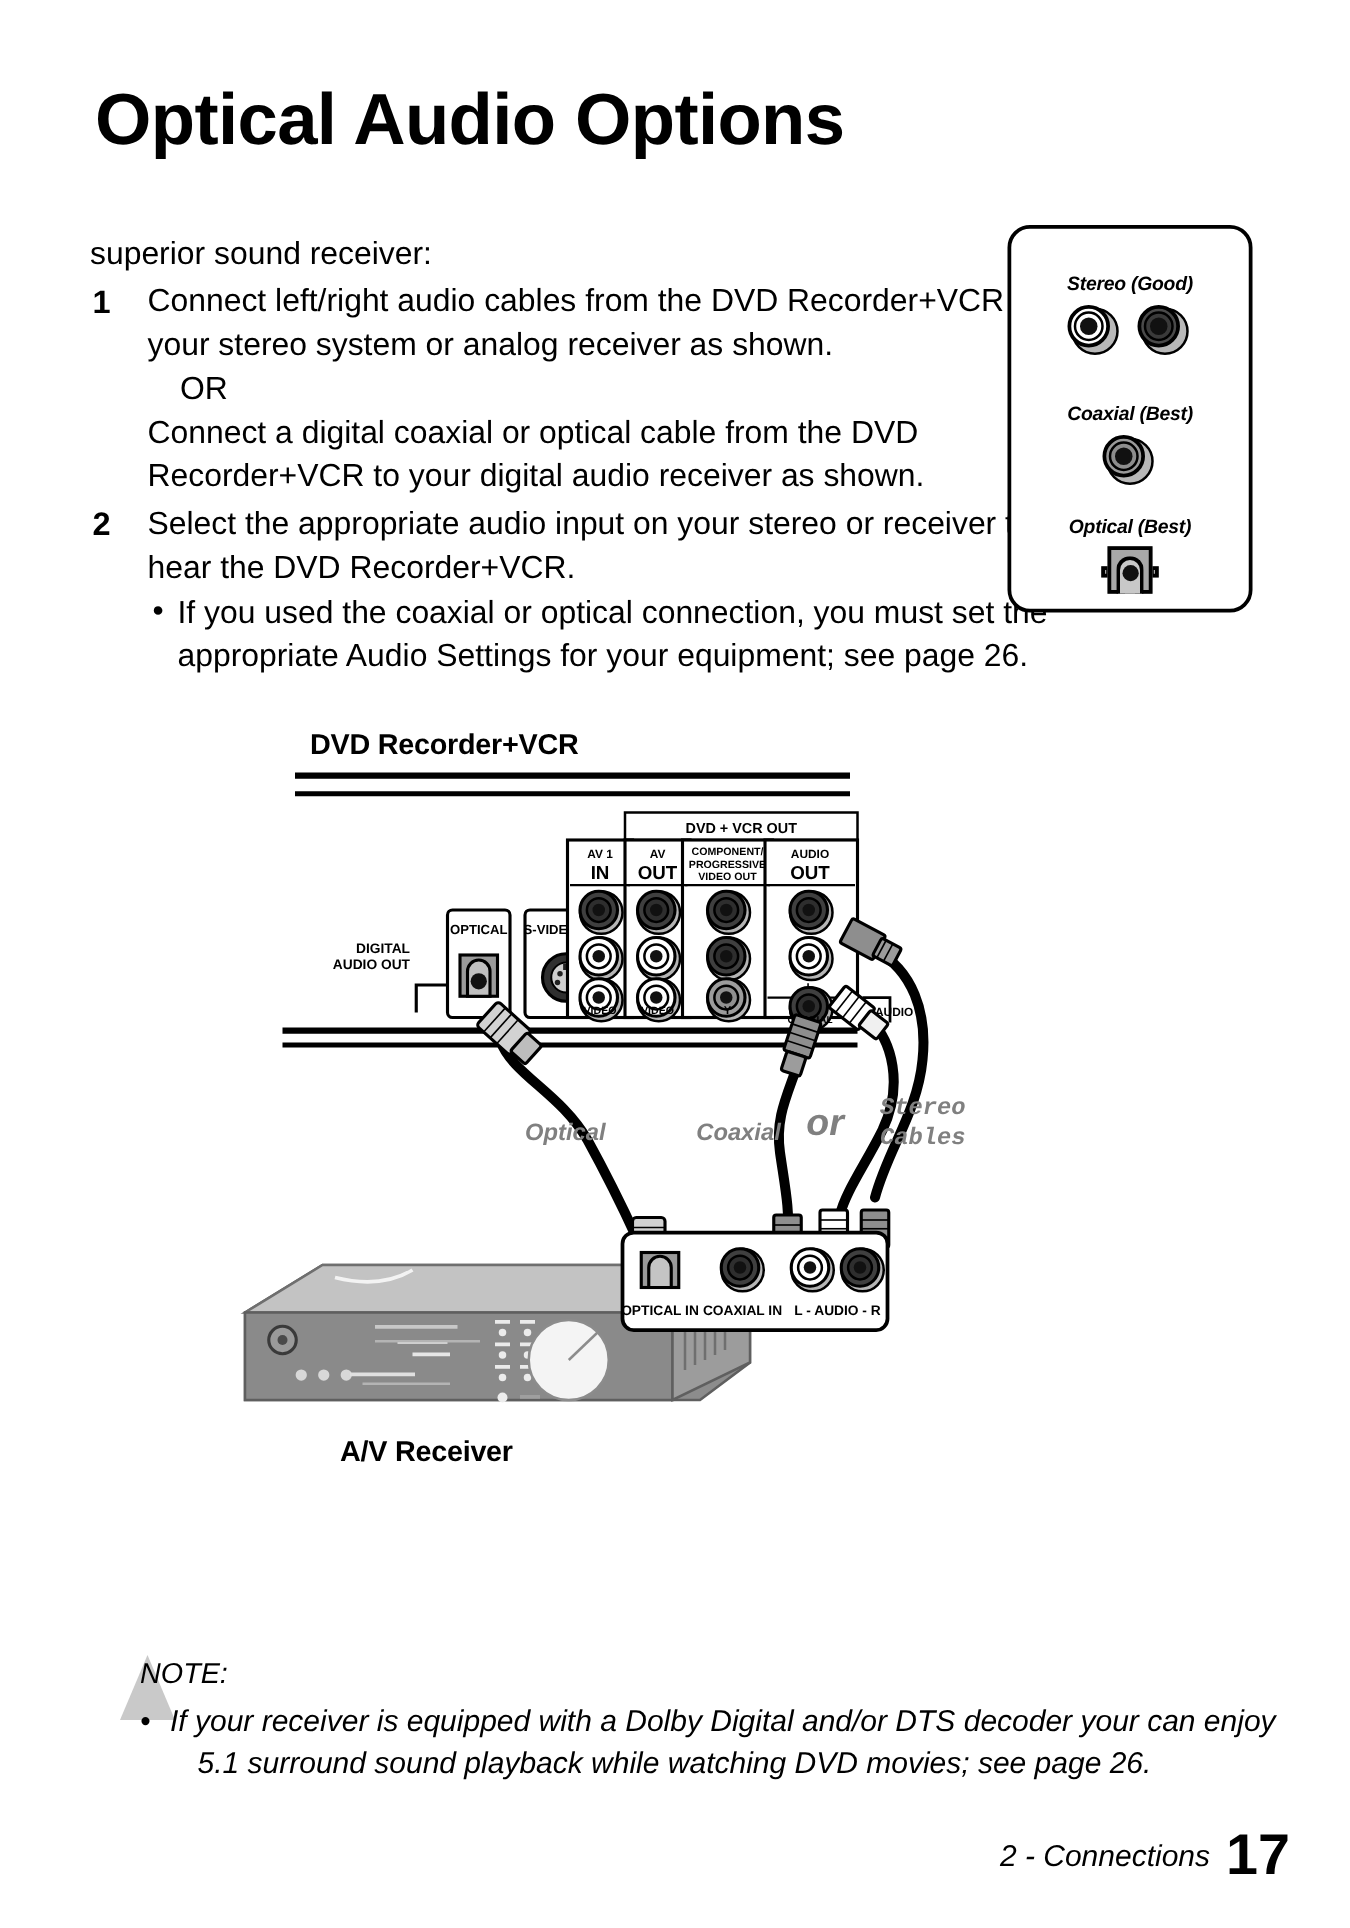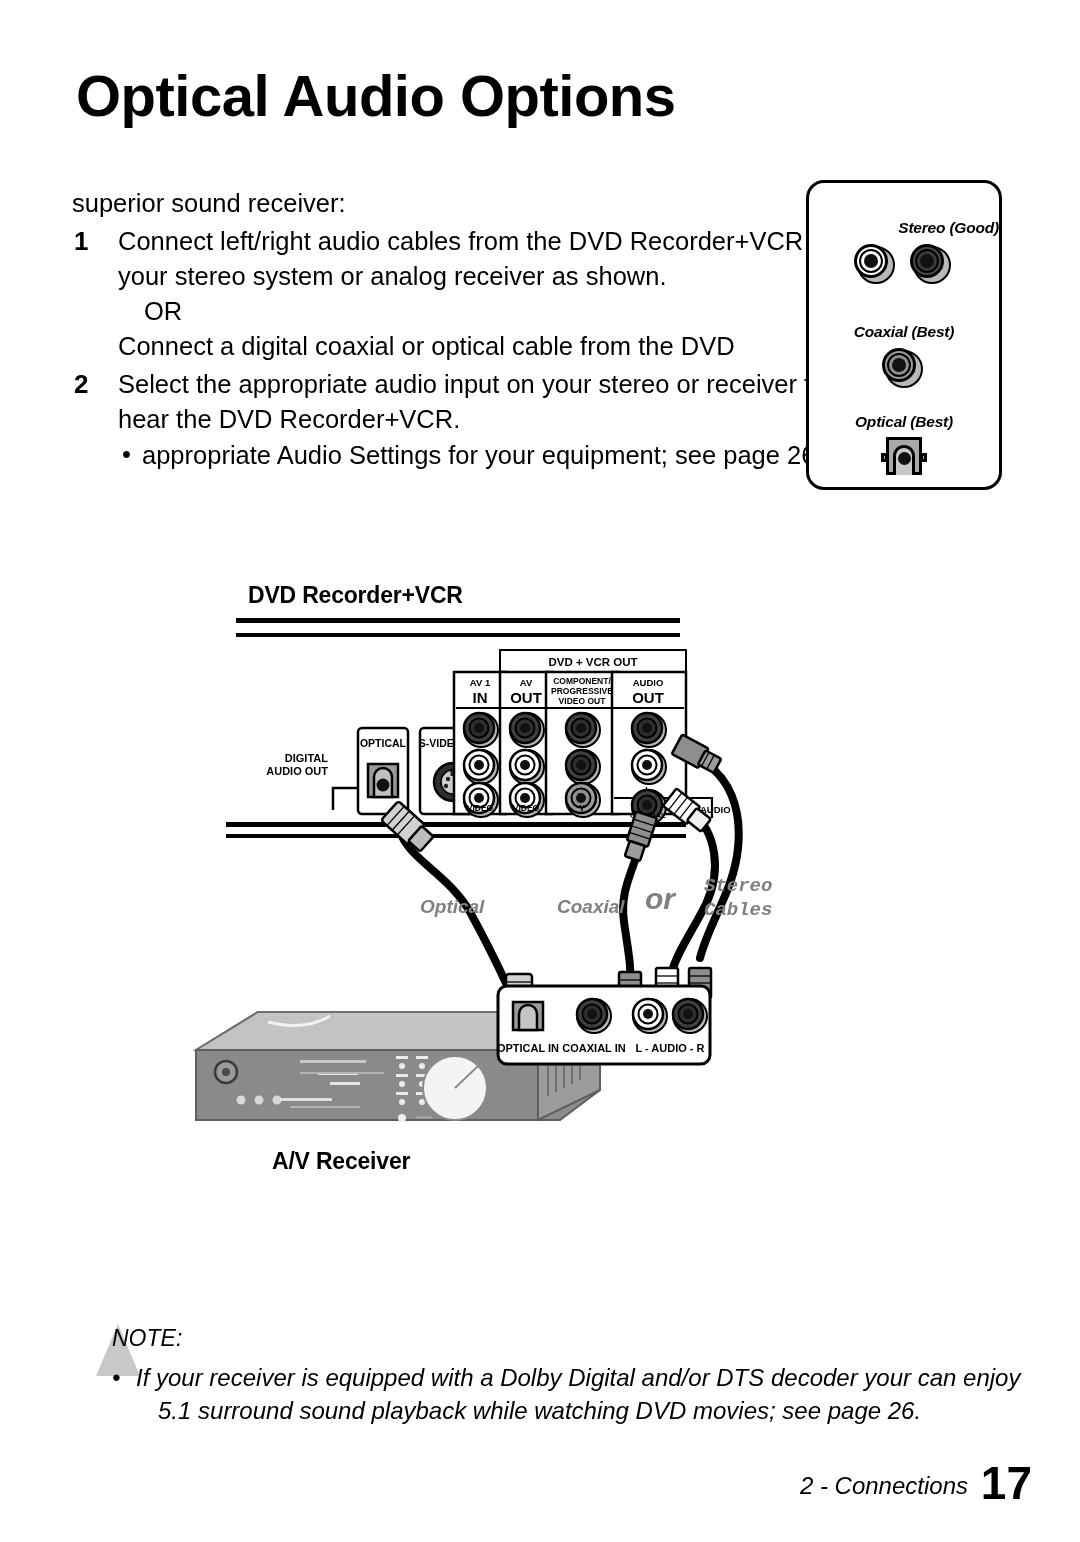--- a/index.html
+++ b/index.html
@@ -84,21 +84,21 @@
     font-style: italic;
     letter-spacing: -0.2px;
   }
   .legend-row {
     display: flex;
     justify-content: center;
     align-items: center;
     gap: 12px;
     margin-top: 6px;
   }
-  #legend-stereo-label { margin-top: 36px; text-align: right; }
+  #legend-stereo-label { margin-top: 36px; }
   #legend-coaxial-label { margin-top: 36px; }
   #legend-optical-label { margin-top: 22px; }
 
   
   .rca {
     position: relative;
     width: 44px;
     height: 44px;
   }
   .rca .ring-outer {
@@ -283,28 +283,30 @@
 
 <div id="intro-block">
   <div class="intro-line">superior sound receiver:</div>
 
   <div class="step">
     <span class="step-num">1</span>
     <div class="step-line">Connect left/right audio cables from the DVD Recorder+VCR to</div>
     <div class="step-line">your stereo system or analog receiver as shown.</div>
     <div class="step-line step-or">OR</div>
     <div class="step-line">Connect a digital coaxial or optical cable from the DVD</div>
+    <div class="step-line">Recorder+VCR to your digital audio receiver as shown.</div>
   </div>
 
   <div class="step">
     <span class="step-num">2</span>
     <div class="step-line">Select the appropriate audio input on your stereo or receiver to</div>
     <div class="step-line">hear the DVD Recorder+VCR.</div>
     <div class="bullet-item">
       <span class="bullet-dot">•</span>
+      <div class="step-line">If you used the coaxial or optical connection, you must set the</div>
       <div class="step-line">appropriate Audio Settings for your equipment; see page 26.</div>
     </div>
   </div>
 </div>
 
 <div id="legend-card">
   <div class="legend-label" id="legend-stereo-label">Stereo (Good)</div>
   <div class="legend-row">
     <span class="rca">
       <span class="ring-outer"></span>

